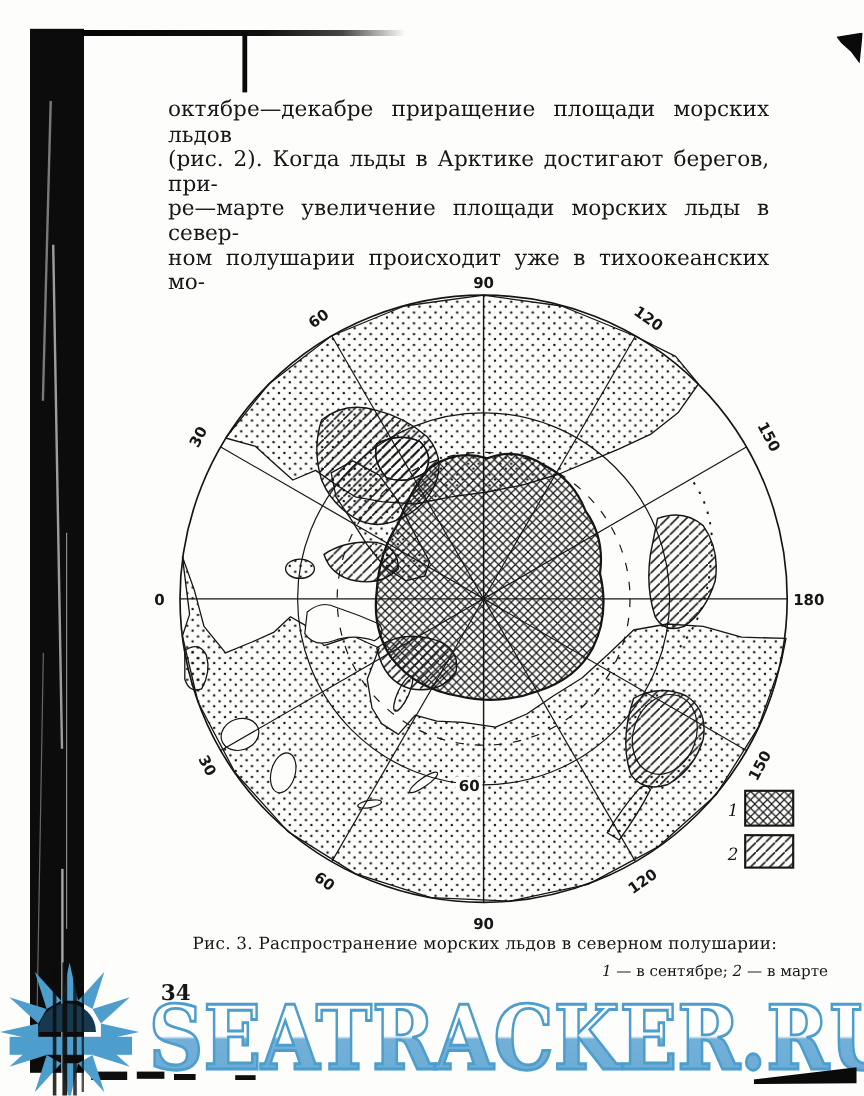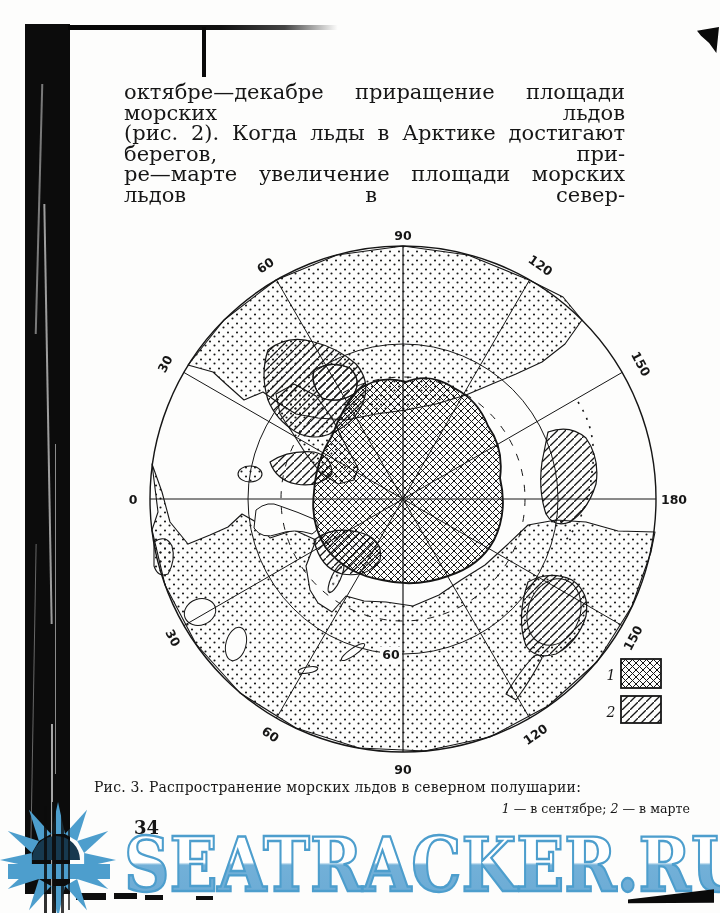--- a/index.html
+++ b/index.html
@@ -12,24 +12,24 @@
   .binding-band .streak{position:absolute;background:rgba(255,255,255,.75);width:2px;}
   .top-scan-line{position:absolute;left:68px;top:25px;width:278px;height:5px;z-index:6;
     background:linear-gradient(90deg,#050505 0%,#111 55%,#444 78%,rgba(0,0,0,0) 97%);}
   .top-scan-tick{position:absolute;left:202px;top:27px;width:4px;height:50px;background:#0a0a0a;z-index:6;}
   .corner-flag{position:absolute;left:697px;top:27px;width:22px;height:26px;background:#0a0a0a;z-index:6;
     clip-path:polygon(0 14%,100% 0,88% 100%,55% 62%,18% 34%);}
   .bottom-dash{position:absolute;background:#0e0e0e;z-index:6;}
   .bottom-wedge{position:absolute;left:628px;top:888px;width:86px;height:16px;background:#0a0a0a;z-index:35;
     clip-path:polygon(0 72%,100% 8%,100% 92%,0 96%);}
   
-  .body-text{position:absolute;left:124px;top:82px;width:501px;z-index:10;
-    font-size:21px;line-height:20.6px;}
+  .body-text{position:absolute;left:140px;top:82px;width:501px;z-index:10;
+    font-size:18px;line-height:20.6px;}
   .body-text .line{text-align:justify;text-align-last:justify;white-space:normal;}
-  .fig-caption{position:absolute;left:94px;top:779px;width:580px;text-align:left;
+  .fig-caption{position:absolute;left:114px;top:779px;width:580px;text-align:center;
     font-size:14px;letter-spacing:.2px;z-index:10;}
   .fig-caption2{position:absolute;left:110px;top:801px;width:580px;text-align:right;
     font-size:12.6px;z-index:10;}
   .fig-caption2 .num{font-style:italic;}
   .page-number{position:absolute;left:134px;top:817px;font-size:18px;font-weight:bold;z-index:10;}
   
   .map-wrap{position:absolute;left:118px;top:222px;width:575px;height:560px;z-index:10;}
   
   .wm-text{position:absolute;left:86px;top:828px;width:634px;height:84px;z-index:30;margin-left:32px;}
   .wm-logo{position:absolute;left:-2px;top:800px;width:124px;height:124px;z-index:31;}
@@ -49,21 +49,22 @@
 <div class="corner-flag"></div>
 <div class="bottom-dash" style="left:76px;top:893px;width:30px;height:7px;"></div>
 <div class="bottom-dash" style="left:114px;top:893px;width:23px;height:6px;"></div>
 <div class="bottom-dash" style="left:145px;top:895px;width:18px;height:5px;"></div>
 <div class="bottom-dash" style="left:196px;top:896px;width:17px;height:4px;"></div>
 <div class="bottom-wedge"></div>
 
 <div class="body-text">
   <div class="line">октябре—декабре приращение площади морских льдов</div>
   <div class="line">(рис. 2). Когда льды в Арктике достигают берегов, при-</div>
-  <div class="line">ре—марте увеличение площади морских льдов в север-</div>
+  <div class="line">ре—марте увеличение площади морских льды в север-</div>
+  <div class="line">ном полушарии происходит уже в тихоокеанских мо-</div>
 </div>
 
 <div class="map-wrap">
 <svg width="575" height="560" viewBox="0 0 575 560">
   <defs>
     <pattern id="dots" width="9" height="9" patternUnits="userSpaceOnUse">
       <circle cx="2" cy="2.5" r="1.05" fill="#161616"></circle>
       <circle cx="6.5" cy="6.5" r="1.05" fill="#161616"></circle>
     </pattern>
     <pattern id="xhatch" width="7" height="7" patternUnits="userSpaceOnUse">

